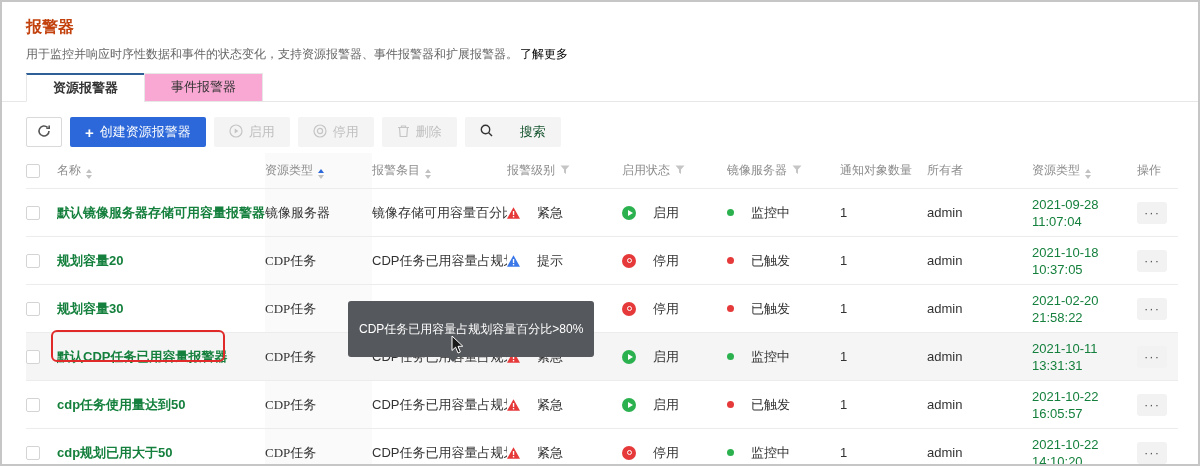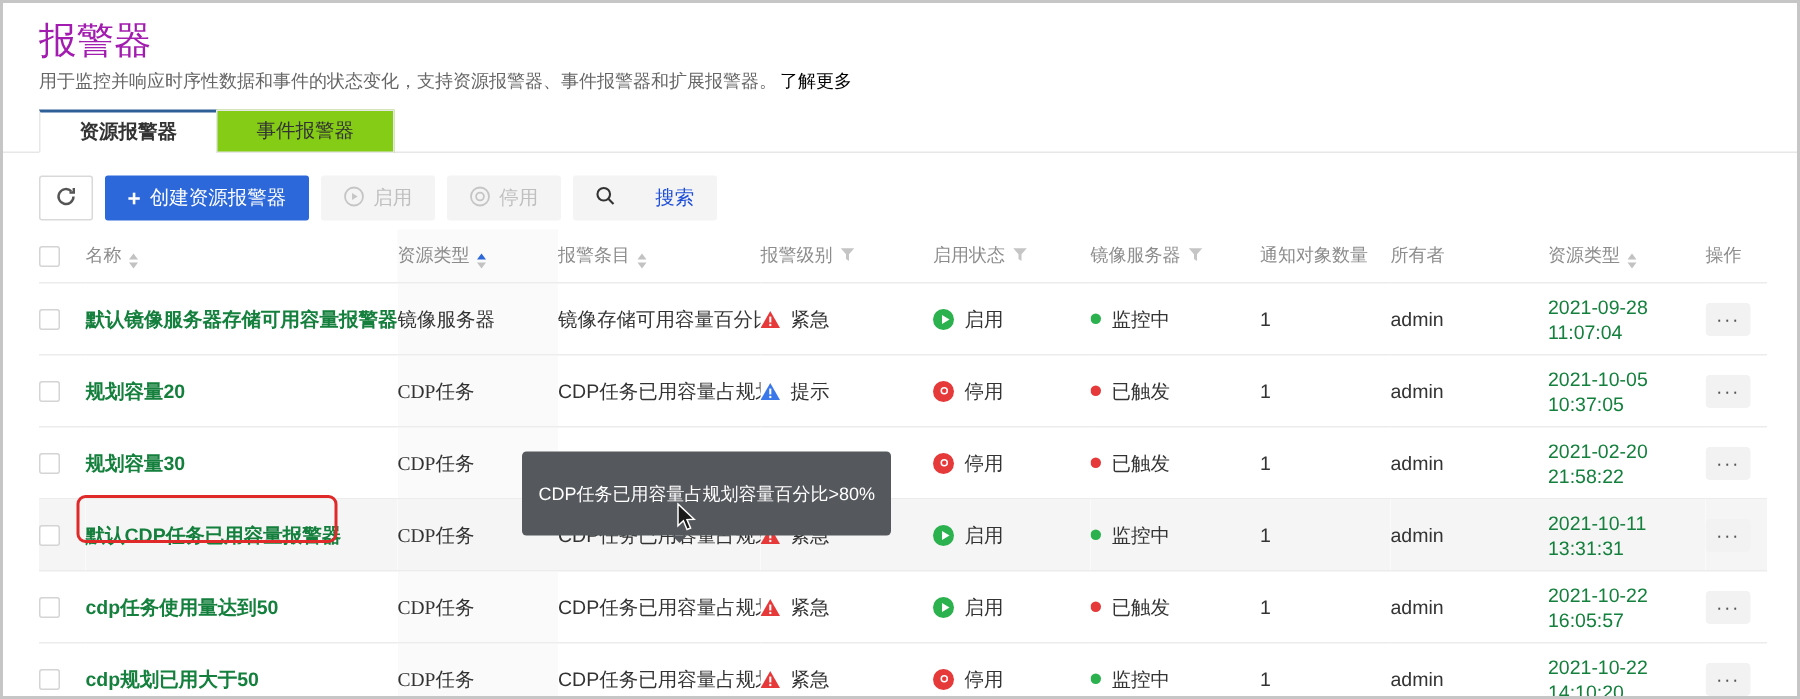--- a/index.html
+++ b/index.html
@@ -1,59 +1,59 @@
 <!DOCTYPE html>
 <html><head>
 <meta charset="utf-8">
 <style>
   * { margin:0; padding:0; box-sizing:border-box; }
   body { font-family:"Liberation Sans","DejaVu Sans",sans-serif; background:#fff; }
   .frame { position:relative; width:1200px; height:466px; border:2px solid #c6c6c6; background:#fff; overflow:hidden; }
   .page { padding:12px 24px 0 24px; }
 
-  h1.title { font-size:25px; font-weight:normal; color:#a21caf; line-height:26px; }
+  h1.title { font-size:16px; font-weight:bold; color:#c2410c; line-height:26px; }
   .subtitle { margin-top:6px; font-size:12px; color:#666; }
   .subtitle a { color:#000000; text-decoration:none; margin-left:2px; cursor:pointer; }
 
   
   .tabs { display:flex; margin-top:10px; position:relative;text-align:center; }
   .tabs::after { content:""; position:absolute; left:-24px; right:-24px; bottom:0; border-bottom:1px solid #e7e7e7; }
   .tab { position:relative; z-index:1; height:29px; line-height:26px; padding:0 26px; font-size:13px; color:#333;
-         background:#84cc16; border:1px solid #e7e7e7; margin-right:-1px; cursor:pointer; }
+         background:#f9a8d4; border:1px solid #e7e7e7; margin-right:-1px; cursor:pointer; }
   .tab.active { background:#fff; border-top:2px solid #2e5f97; border-bottom:1px solid #fff; font-weight:bold; }
 
   
   .toolbar { display:flex; gap:8px; margin-top:15px; align-items:center; }
   .btn { height:30px; display:inline-flex; align-items:center; gap:6px; padding:0 15px; font-size:13px; border-radius:2px; border:none; background:#f4f4f4; cursor:pointer; }
   .btn-refresh { width:36px; padding:0; justify-content:center; background:#fff; border:1px solid #d9d9d9; }
   .btn-primary { background:#2c68d9; color:#fff; }
   .btn-primary .plus { font-size:15px; font-weight:bold; }
   .btn-disabled { color:#bfbfbf; cursor:default; }
-  .btn-search { color:#1d4ed8;gap:27px; }
+  .btn-search { color:#14532d;gap:27px; }
 
   
   table { width:1152px; margin:6px 0 0 0; border-collapse:collapse; table-layout:fixed; }
   th { font-size:12px; font-weight:normal; color:#8c8c8c; text-align:left; padding:9px 6px 9px 0; border-bottom:1px solid #ececec; white-space:nowrap; }
   td { font-size:13px; color:#333; padding:6px 6px 6px 0; border-bottom:1px solid #ececec; height:48px; white-space:nowrap; overflow:hidden; }
   col.c-check { width:31px; } col.c-name { width:208px; } col.c-res { width:107px; } col.c-cond { width:135px; }
   col.c-level { width:115px; } col.c-enable { width:105px; } col.c-alarm { width:113px; } col.c-notify { width:87px; }
   col.c-owner { width:105px; } col.c-created { width:105px; } col.c-actions { width:41px; }
   .res-col { background:#fafafa;font-family:Liberation Serif, serif; }
   tr.highlighted td { background:#f5f5f5; }
   a.row-link { color:#15803d; text-decoration:none; font-weight:bold; font-size:13px; cursor:pointer; }
 
   .checkbox { display:inline-block; width:14px; height:14px; border:1px solid #d4d4d4; border-radius:2px; background:#fff; cursor:pointer; vertical-align:middle; }
 
   .sort { display:inline-flex; flex-direction:column; gap:2px; margin-left:5px; vertical-align:1px; cursor:pointer; }
   .caret-up { width:0; height:0; border-left:3.5px solid transparent; border-right:3.5px solid transparent; border-bottom:4px solid #c2c2c2; }
   .caret-down { width:0; height:0; border-left:3.5px solid transparent; border-right:3.5px solid transparent; border-top:4px solid #c2c2c2; }
   .caret-up.active { border-bottom-color:#2c68d9; }
   .funnel { margin-left:5px; vertical-align:-1px; cursor:pointer; }
 
-  .cell-flex { display:inline-flex; align-items:center; gap:7px; }
+  .cell-flex { display:inline-flex; align-items:center; gap:17px; }
   .dot { width:7px; height:7px; border-radius:50%; display:inline-block; }
   .dot.monitoring { background:#2cb14f; } .dot.triggered { background:#e6393a; }
 
   .state-icon { width:14px; height:14px; border-radius:50%; display:inline-flex; align-items:center; justify-content:center; flex:0 0 auto; }
   .state-icon.on { background:#2cb14f; }
   .state-icon.on .inner { width:0; height:0; border-left:5px solid #fff; border-top:3px solid transparent; border-bottom:3px solid transparent; margin-left:2px; }
   .state-icon.off { background:#e6393a; }
   .state-icon.off .inner { width:5px; height:5px; border:1.5px solid #fff; border-radius:50%; }
 
   .tri { flex:0 0 auto; }
@@ -105,20 +105,28 @@
         <span>启用</span>
       </button>
       <button class="btn btn-disabled">
         <span>
           <svg width="14" height="14" viewBox="0 0 14 14">
               <circle cx="7" cy="7" r="6" fill="none" stroke="#c5c5c5" stroke-width="1.2"></circle>
               <circle cx="7" cy="7" r="2.6" fill="none" stroke="#c5c5c5" stroke-width="1.2"></circle>
             </svg>
         </span>
         <span>停用</span>
+      </button>
+      <button class="btn btn-disabled">
+        <span>
+          <svg width="13" height="14" viewBox="0 0 13 14">
+              <path d="M1 3.5 H12 M4.5 3.5 V2 H8.5 V3.5 M2.5 3.5 L3.2 12.5 H9.8 L10.5 3.5" fill="none" stroke="#c5c5c5" stroke-width="1.2"></path>
+            </svg>
+        </span>
+        <span>删除</span>
       </button>
       <button class="btn btn-search">
         <span>
           <svg width="13" height="13" viewBox="0 0 13 13">
               <circle cx="5.5" cy="5.5" r="4.2" fill="none" stroke="#333" stroke-width="1.4"></circle>
               <path d="M8.7 8.7 L12 12" stroke="#333" stroke-width="1.4"></path>
             </svg>
         </span>
         <span>搜索</span>
       </button>
@@ -226,21 +234,21 @@
       <span>停用</span>
               </span></td>
     <td><span class="cell-flex">
       <span class="dot triggered"></span>
       <span>已触发</span>
               </span></td>
     <td>1</td>
     <td>admin</td>
     <td>
               <div class="created">
-      <div>2021-10-05</div>
+      <div>2021-10-18</div>
       <div>10:37:05</div>
               </div>
             </td>
     <td><button class="more-btn">···</button></td>
   </tr>
 
   <tr>
     <td><span class="checkbox"></span></td>
     <td><a class="row-link">规划容量30</a></td>
     <td class="res-col">CDP任务</td>

